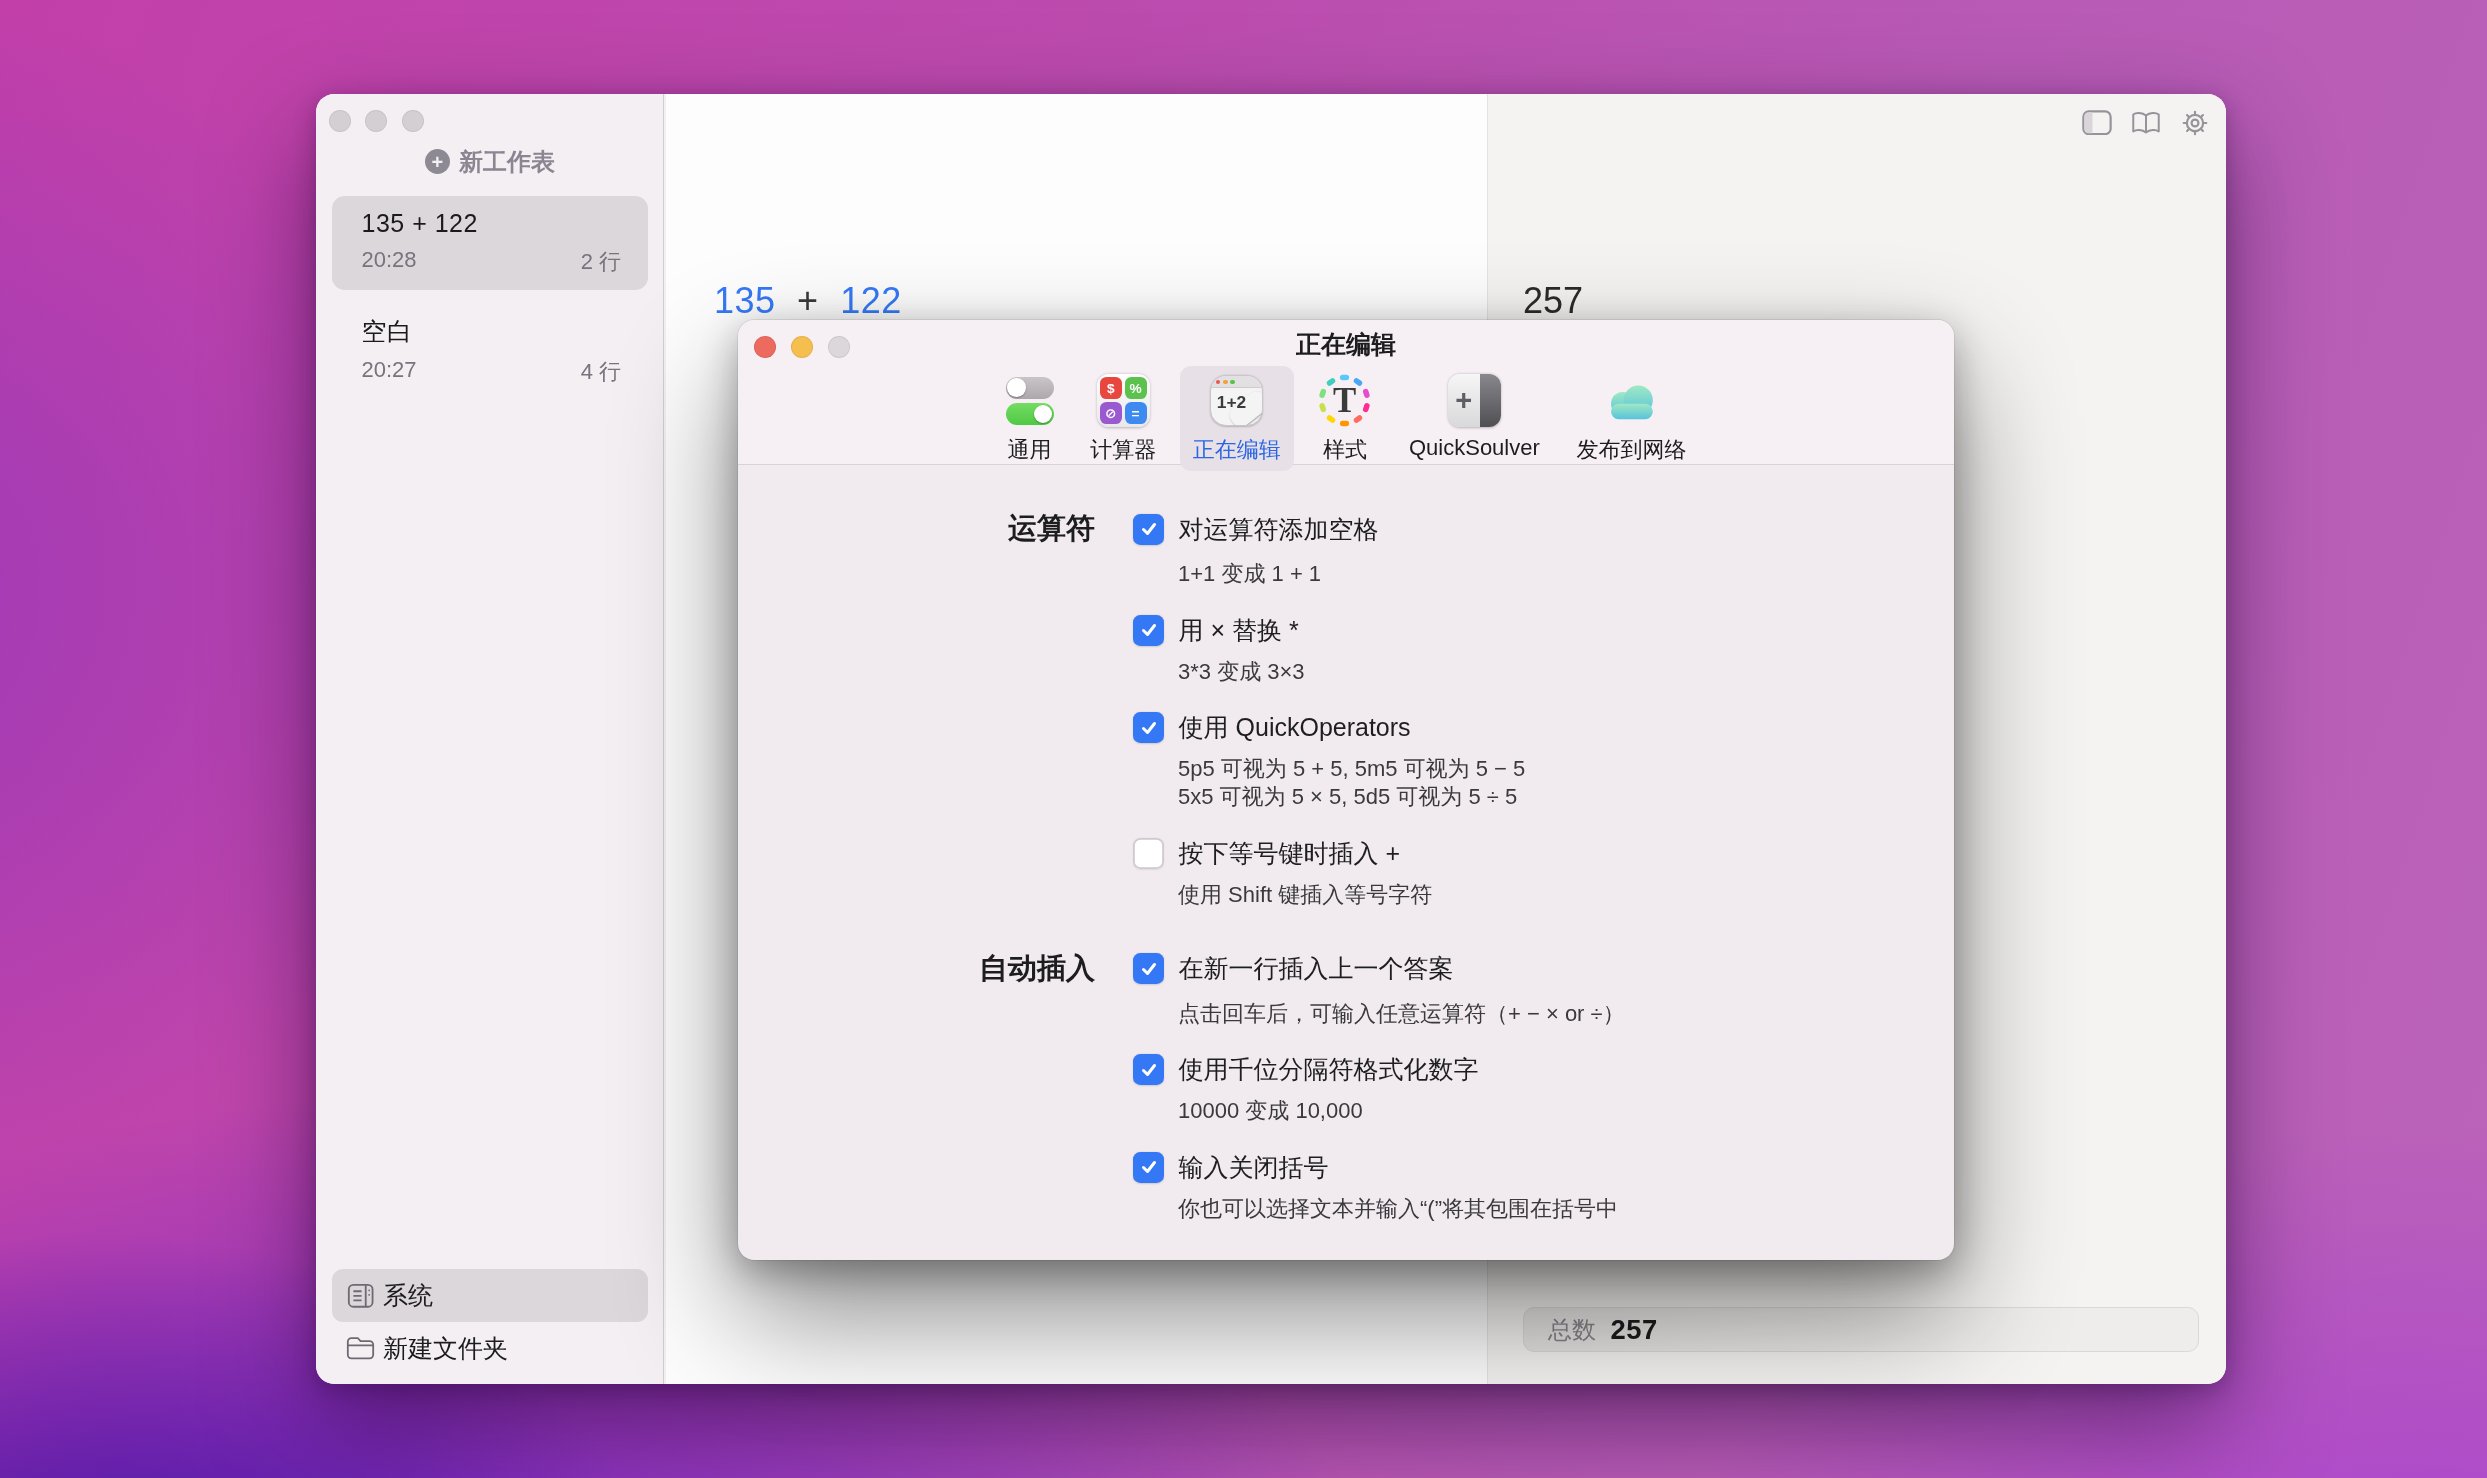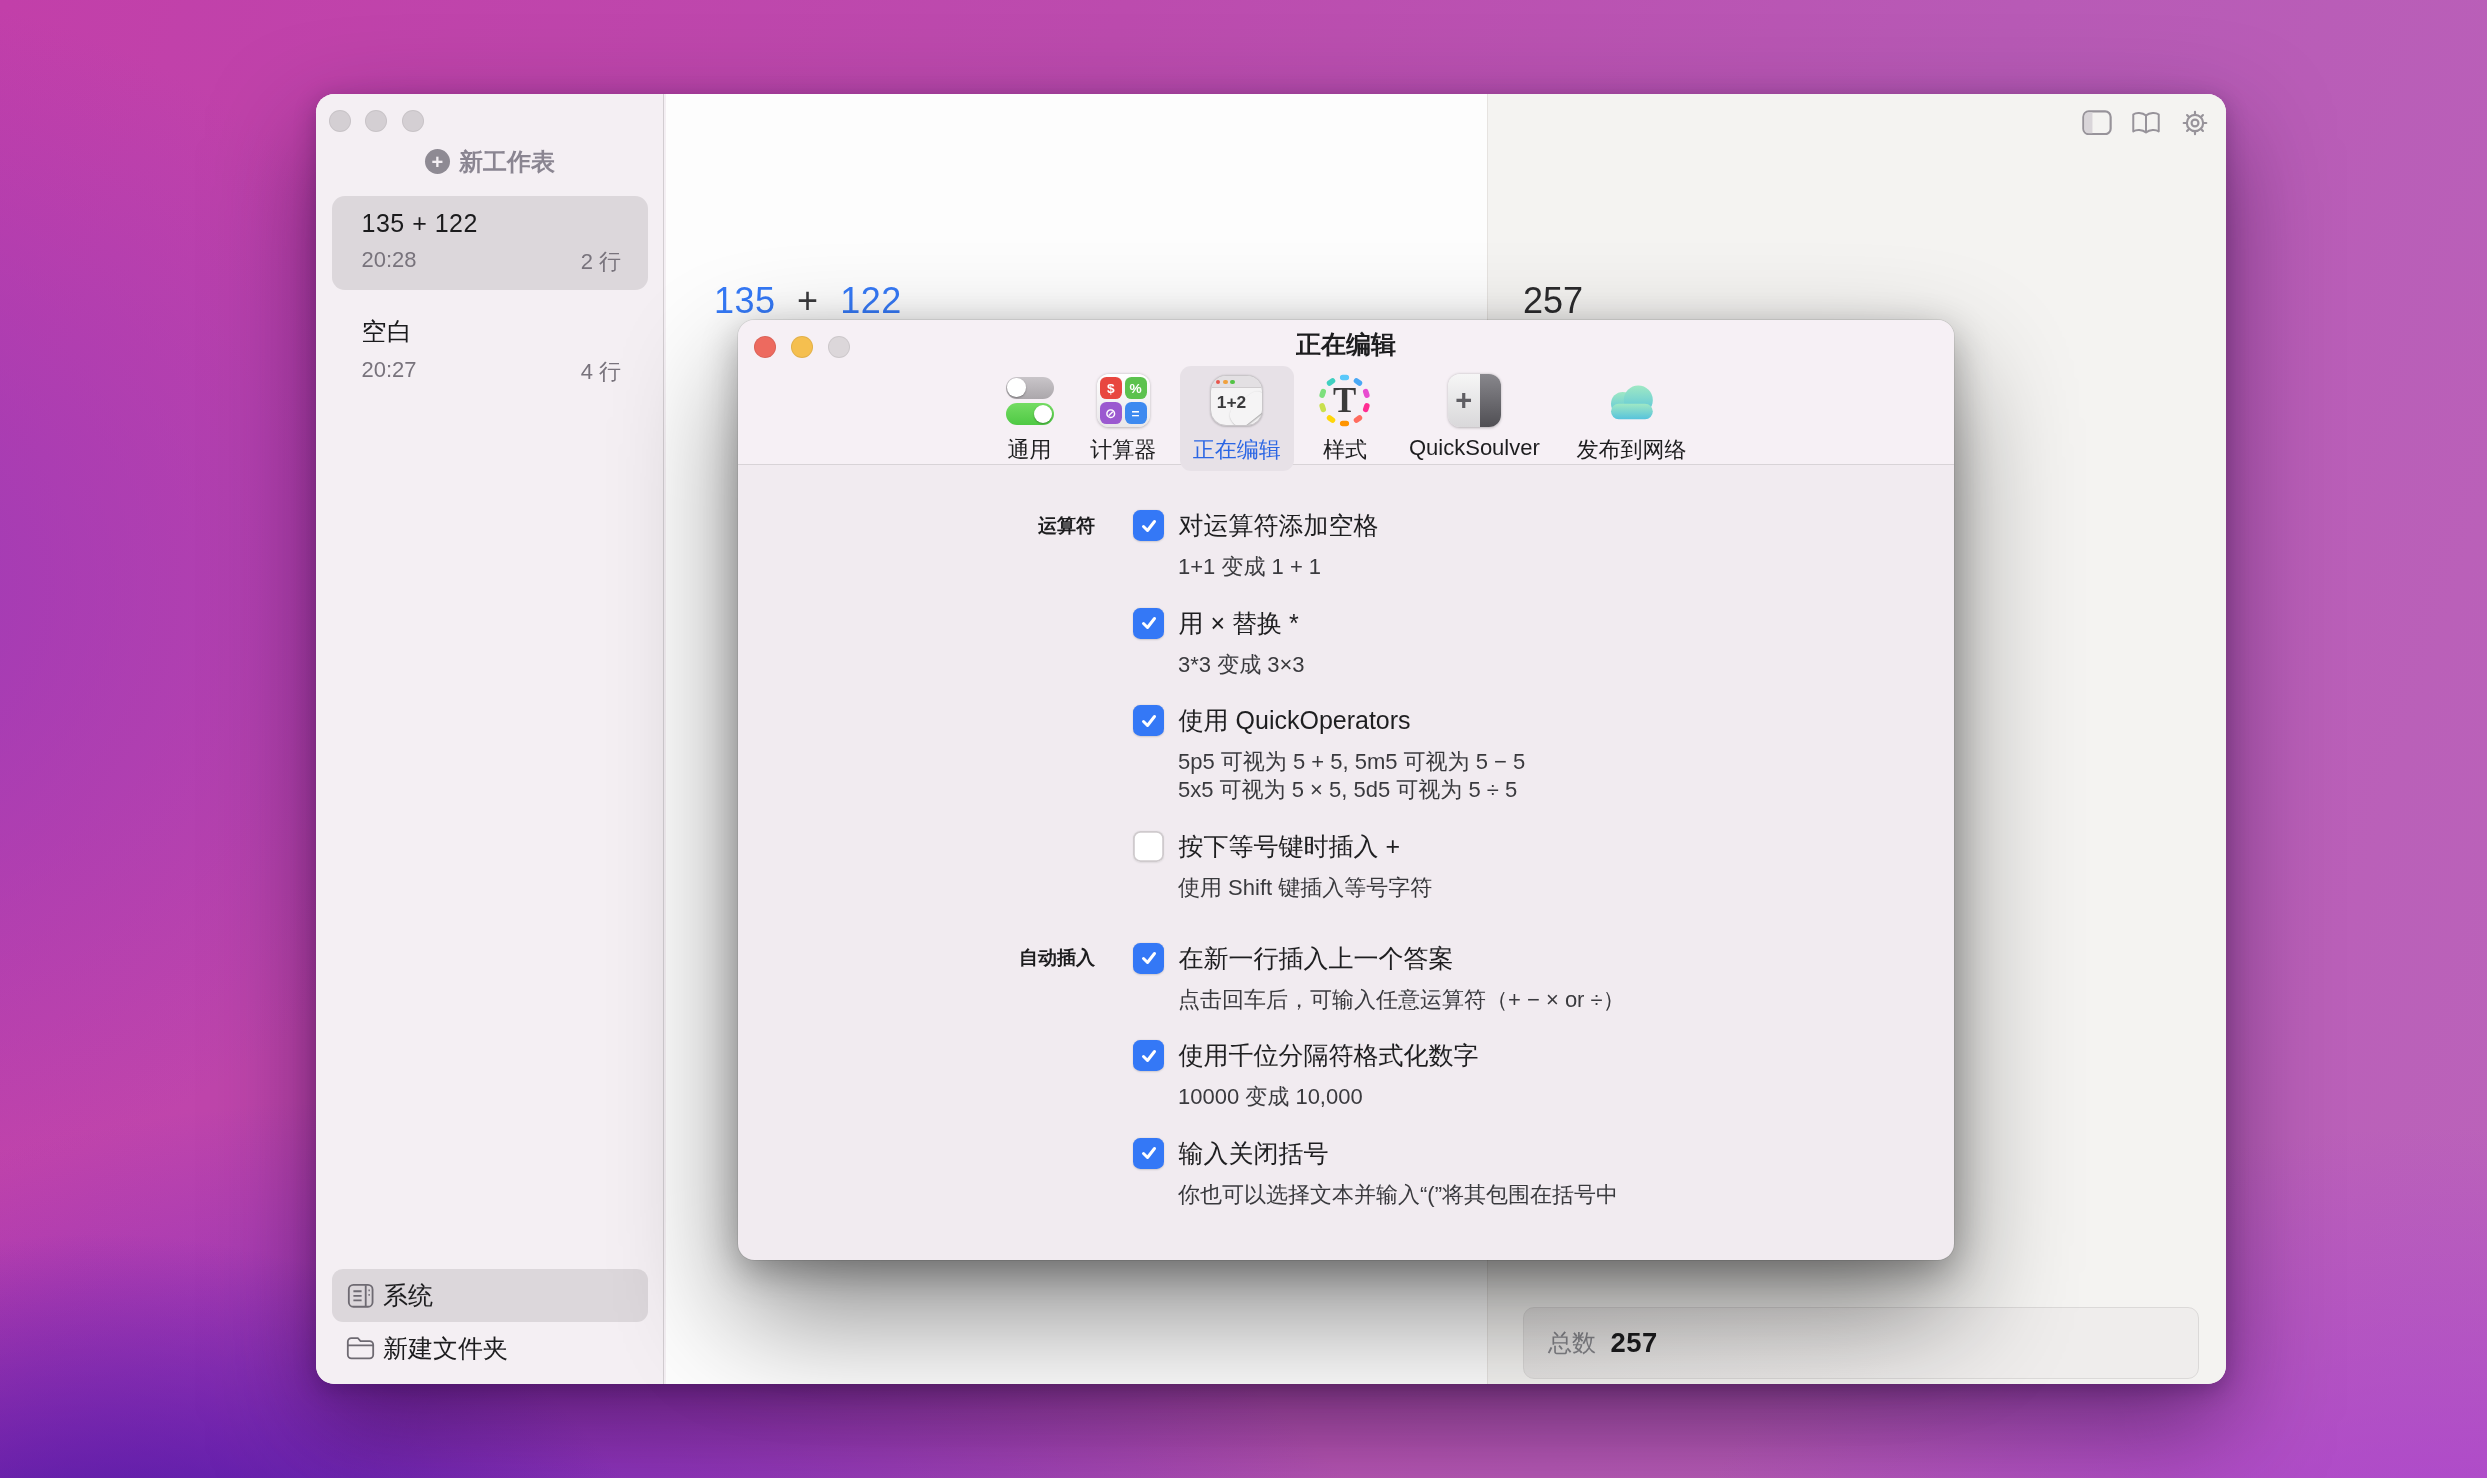--- a/index.html
+++ b/index.html
@@ -48,21 +48,21 @@
   .foot-icon { width:29px; height:27.4px; display:flex; align-items:center; justify-content:center; }
 
   .expr { position:absolute; left:48px; top:186px; font-size:36px; font-weight:500; letter-spacing:0.5px; }
   .expr .num { color:var(--expression-blue,#3579f6); }
   .expr .op { color:#3a3a3c; margin:0 11px; }
   .answer-text { position:absolute; left:35px; top:186px; font-size:36px; font-weight:500; color:#2b2b2d; }
 
   #chrome-icons { position:absolute; top:14.6px; right:16.4px; display:flex; gap:19px; }
   .chrome-btn { width:30px; height:28px; display:flex; align-items:center; justify-content:center; background:none; border:none; }
 
-  #total-box { position:absolute; left:35px; right:27.4px; top:1213px; height:72px; border-radius:11px;
+  #total-box { position:absolute; left:35px; right:27.4px; top:1213px; height:45px; border-radius:11px;
     background:linear-gradient(90deg,#e6e4e3, #efedec 55%); border:0.9px solid #dbd9d8;
     display:flex; align-items:center; padding:0 24px; gap:14.6px; }
   #total-box .t-label { font-size:24px; color:#85858a; }
   #total-box .t-value { font-size:27.4px; font-weight:700; color:#1c1c1e; letter-spacing:0.5px; }
 
   
   #prefs-dialog { position:absolute; left:738px; top:320px; width:1216px; height:940px; border-radius:16.4px;
     background:#f1ebf0; box-shadow:0 55px 119px rgba(0,0,0,.45), 0 11px 37px rgba(0,0,0,.3), 0 0 0 0.9px rgba(0,0,0,.08);
     overflow:hidden; }
   #dlg-header { position:absolute; left:0; right:0; top:0; height:145px; background:#f6f0f5; border-bottom:1.8px solid #d8d3d7; }
@@ -103,21 +103,21 @@
   .qsicon { width:53px; height:53px; border-radius:12px; overflow:hidden; display:flex; box-shadow:0 0.9px 2.7px rgba(0,0,0,.25); }
   .qsicon .ql { width:60%; background:linear-gradient(#f6f6f6,#d9d8da); display:flex; align-items:center; justify-content:center;
     font-size:29px; font-weight:700; color:#5f5e63; }
   .qsicon .qr { width:40%; background:linear-gradient(#88878c,#504f54); }
 
   
   #dlg-body { position:absolute; left:0; right:0; top:147px; bottom:0; }
   .prefrow { display:flex; align-items:center; margin-top:25.6px; }
   .prefrow.first { margin-top:42px; }
   .prefrow.section-start { margin-top:40px; }
-  .gutter { width:395px; text-align:right; padding-right:38px; font-size:19px; font-weight:700; color:#1d1d1f; }
+  .gutter { width:395px; text-align:right; padding-right:38px; font-size:29px; font-weight:700; color:#1d1d1f; }
   .checkbox { width:31px; height:31px; border-radius:7.3px; background:#ffffff; box-shadow:inset 0 0 0 1.8px #cfcacd, 0 0.9px 1.8px rgba(0,0,0,.08); flex:none;
     display:flex; align-items:center; justify-content:center; }
   .checkbox.checked { background:var(--accent-blue,#3478f6); box-shadow:0 0.9px 1.8px rgba(0,0,0,.15); }
   .checkbox:not(.checked) svg { display:none; }
   .cb-label { font-size:25px; color:#1e1e20; margin-left:14.6px; }
   .subline { margin:11px 0 0 440px; font-size:22px; color:#3a3a3e; line-height:28px; }
 
   svg { display:block; }
 </style>
 </head>

